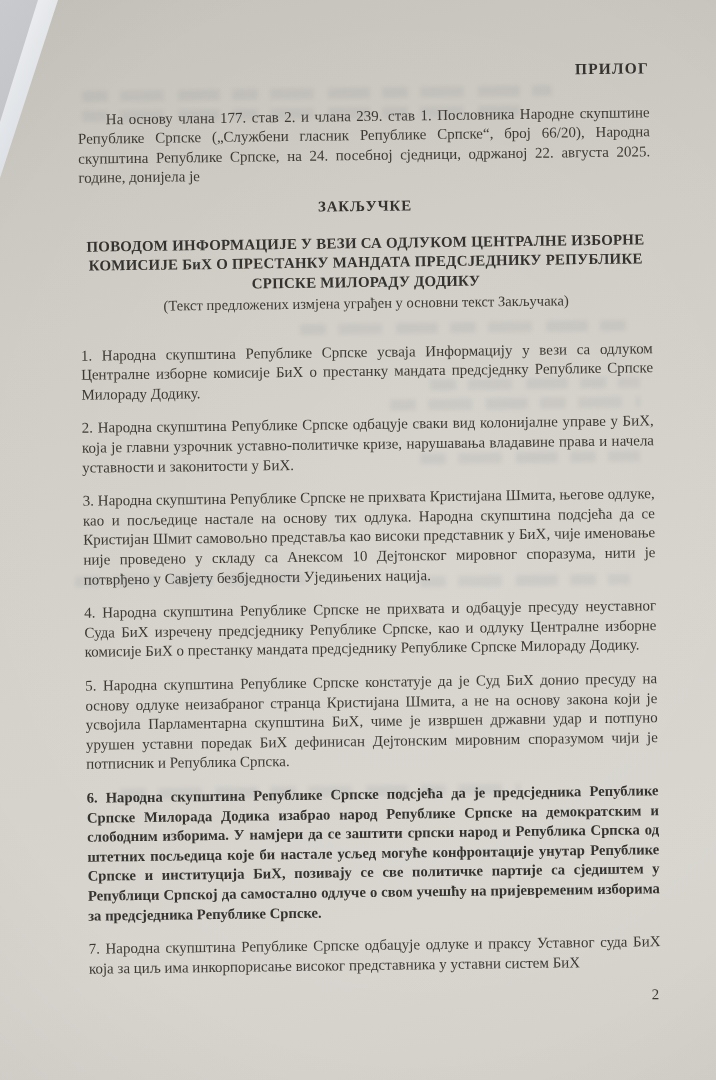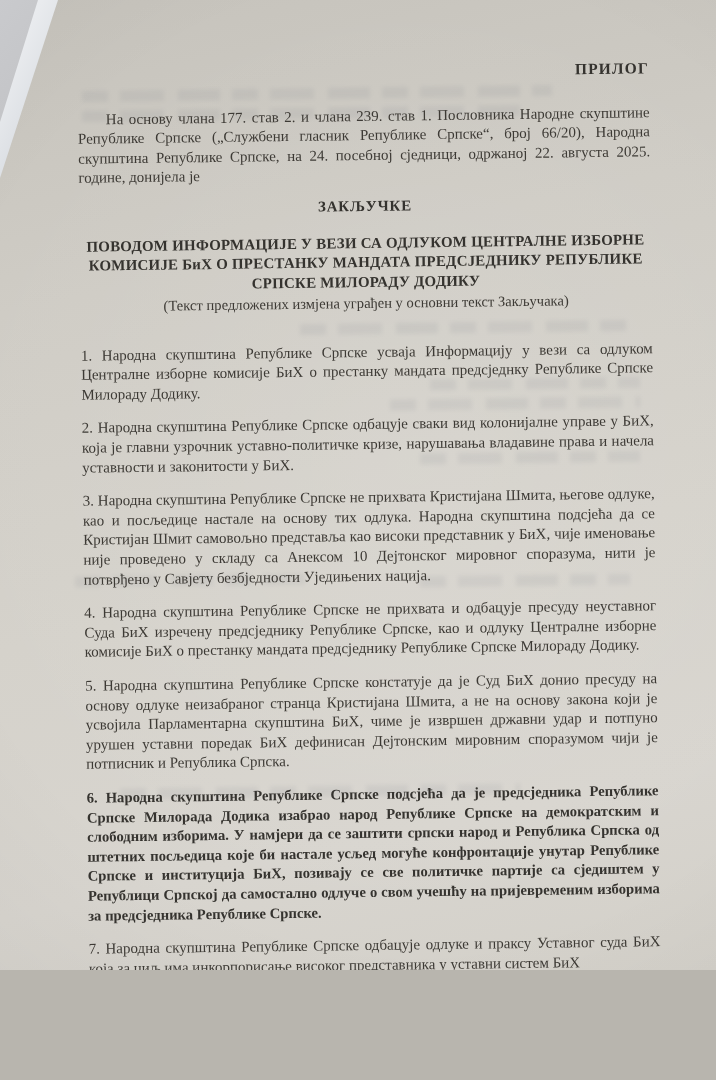--- a/index.html
+++ b/index.html
@@ -4,21 +4,21 @@
 <style>
   html, body { margin: 0; padding: 0; }
   body {
     width: 716px; height: 1080px;
     font-family: "Liberation Serif", "DejaVu Serif", serif;
     background: #b8b5ae;
     overflow: hidden;
   }
   .photo {
     position: relative;
-    width: 716px; height: 970px;
+    width: 716px; height: 1080px;
     background:
       radial-gradient(ellipse 120% 90% at 58% 48%, rgba(255,255,255,0.10), rgba(0,0,0,0.00) 55%, rgba(0,0,0,0.07) 100%),
       linear-gradient(168deg, #c6c3bc 0%, #cfccc5 28%, #d5d2cb 58%, #d8d5cf 82%, #d3d0c9 100%);
     overflow: hidden;
   }
   
   .corner-hi {
     position: absolute; top: 0; left: 0;
     width: 58px; height: 178px;
     background: linear-gradient(115deg, #e9ebee 30%, #d8dce1 70%);

